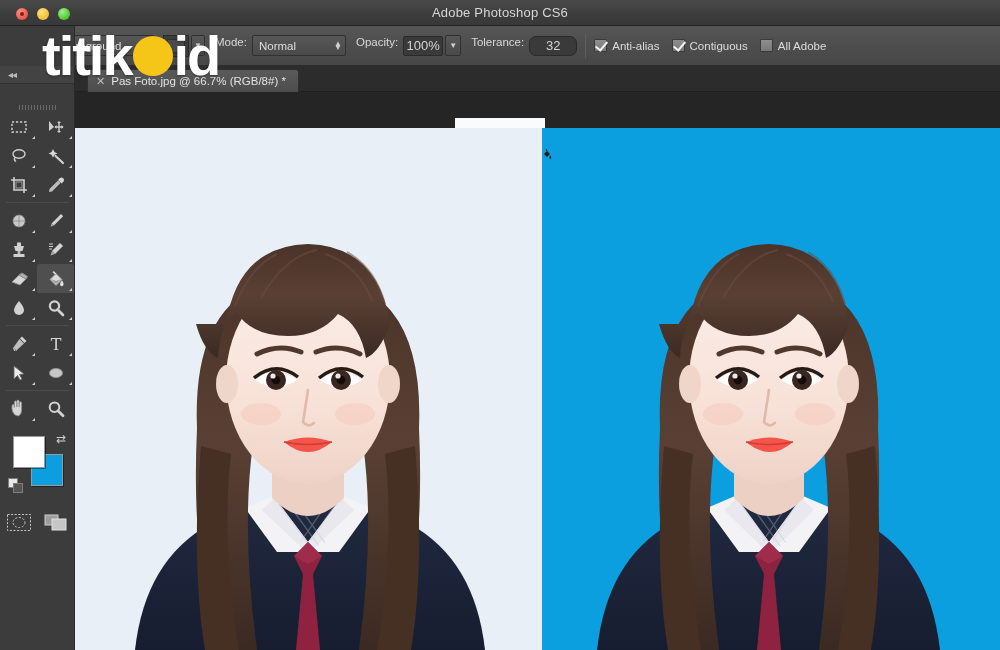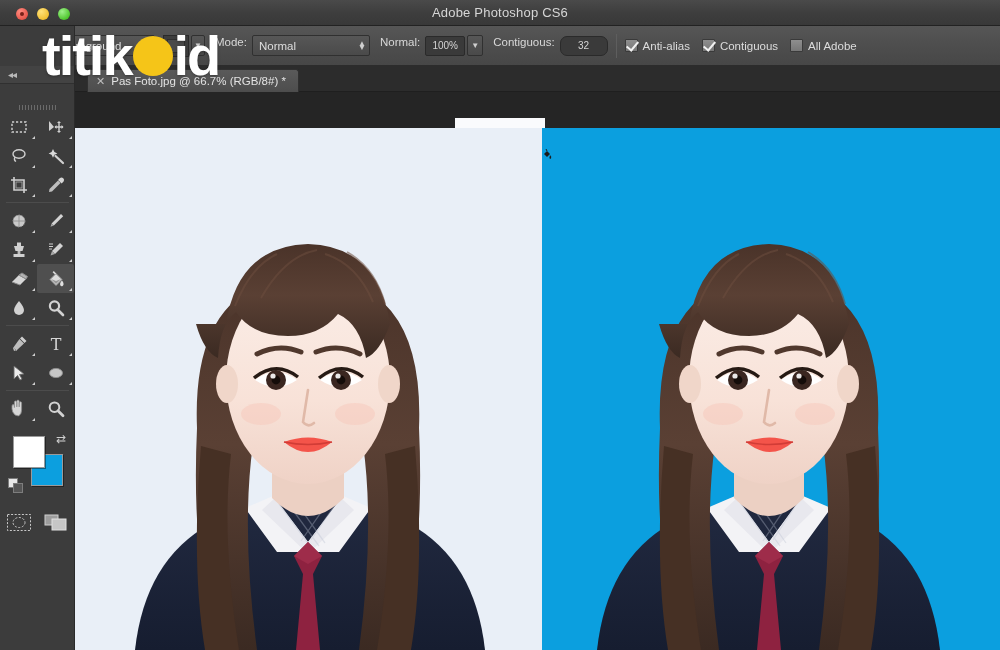--- a/index.html
+++ b/index.html
@@ -56,21 +56,21 @@
   }
   .ob-tool-icon {
     width: 30px; height: 30px; margin-left: 4px;
     display: flex; align-items: center; justify-content: center;
   }
   .ob-field {
     background: #3a3a3a;
     border: 1px solid #2a2a2a;
     border-radius: 2px;
     color: #d4d4d4;
-    font-size: 10px;
+    font-size: 13px;
     height: 20px;
     display: flex; align-items: center;
     padding: 0 4px;
   }
   .ob-select {
     background: linear-gradient(to bottom, #575757, #4a4a4a);
     border: 1px solid #303030;
     border-radius: 2px;
     color: #dedede;
     font-size: 11.5px;
@@ -270,34 +270,34 @@
     </div>
 
     <div class="ob-swatch" style="margin-left:8px;">
       <span style="display:block;width:18px;height:14px;background:#4a4a4a;border:1px solid #2f2f2f;"></span>
     </div>
     <div class="ob-select" style="width:14px; margin-left:2px; padding:0;justify-content:center;">
       <span class="stepper" style="margin:0">▼</span>
     </div>
 
     <span class="ob-label">Mode:</span>
-    <div class="ob-select" style="width:118px;">
+    <div class="ob-select" style="width:94px;">
       <span>Normal</span>
       <span class="stepper">▲<br>▼</span>
     </div>
 
-    <span class="ob-label">Normal:</span>
+    <span class="ob-label">Opacity:</span>
     <div class="ob-field" style="width:40px;justify-content:center;">
       <span>100%</span>
     </div>
     <div class="ob-select" style="width:16px;margin-left:2px;padding:0;justify-content:center;">
       <span class="stepper" style="margin:0">▼</span>
     </div>
 
-    <span class="ob-label">Contiguous:</span>
+    <span class="ob-label">Tolerance:</span>
     <div class="ob-field" style="width:48px;justify-content:center;border-radius:7px;">
       <span>32</span>
     </div>
 
     <span class="ob-sep"></span>
 
     <span class="chk on"></span>
     <span class="chk-label">Anti-alias</span>
 
     <span class="chk on"></span>

